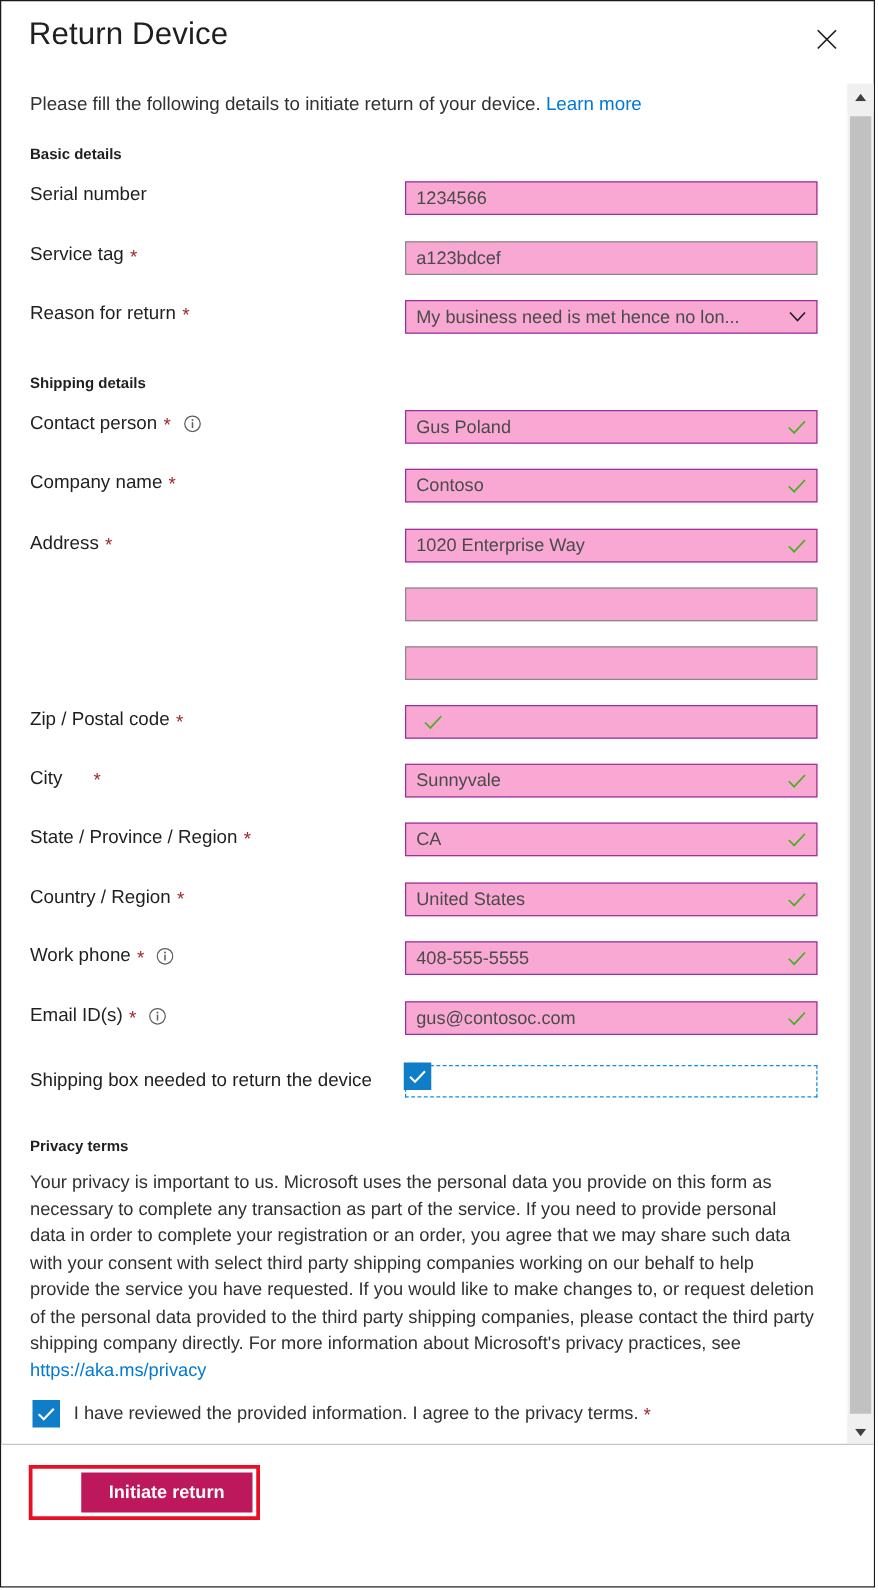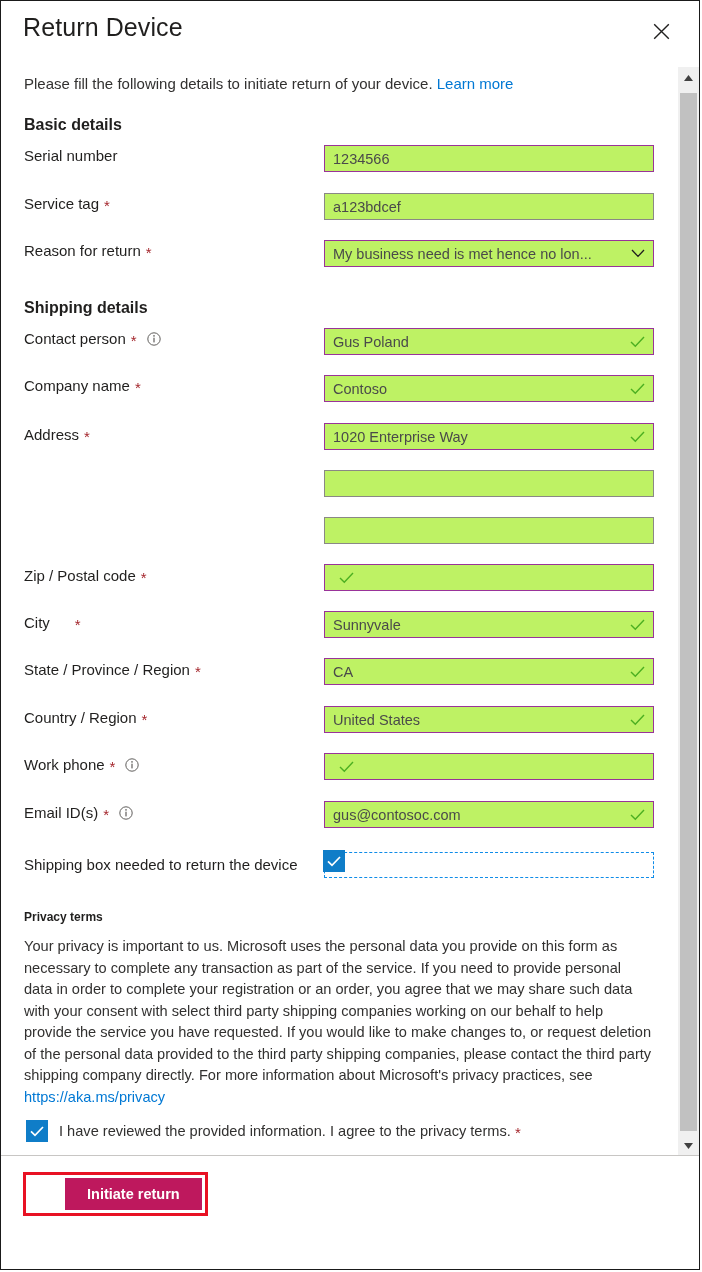--- a/index.html
+++ b/index.html
@@ -79,21 +79,21 @@
     white-space: nowrap;
   }
   .intro a, .inline-link {
     color: #0078d4;
     text-decoration: none;
   }
 
   .section-title {
     position: absolute;
     left: 23px;
-    font-size: 16px;
+    font-size: 12px;
     font-weight: 600;
     color: #201f1e;
     white-space: nowrap;
   }
 
   .field-label {
     position: absolute;
     left: 23px;
     font-size: 15px;
     color: #201f1e;
@@ -118,21 +118,21 @@
   }
 
   
   .field-box {
     position: absolute;
     left: 323px;
     width: 330px;
     height: 27px;
     box-sizing: border-box;
     border: 1px solid #8a8886;
-    background: #bef264;
+    background: #f9a8d4;
     display: flex;
     align-items: center;
     padding: 0 8px;
     font-size: 14.5px;
     color: #323130;
   }
   .field-box.purple { border-color: #8a2be2; border-color: #993399; }
   .field-box .val {
     flex: 1;
     white-space: nowrap;
@@ -439,20 +439,21 @@
         <span class="req">*</span>
         <span class="info-icon">
           <svg width="14" height="14" viewBox="0 0 14 14" aria-hidden="true">
             <circle cx="7" cy="7" r="6.2" stroke="#605e5c" stroke-width="1" fill="none"></circle>
             <circle cx="7" cy="3.9" r="0.8" fill="#605e5c"></circle>
             <rect x="6.4" y="5.7" width="1.2" height="4.7" fill="#605e5c"></rect>
           </svg>
         </span>
       </div>
       <div class="field-box purple" style="top:686px;">
+        <span class="val">408-555-5555</span>
         <span class="check-ok">
           <svg width="15" height="12" viewBox="0 0 15 12" aria-hidden="true">
             <path d="M1 6 L5.3 10.3 L14 1" stroke="#4caf21" stroke-width="1.4" fill="none"></path>
           </svg>
         </span>
       </div>
 
       <div class="field-label" style="top:737px;">
         <span>Email ID(s)</span>
         <span class="req">*</span>

